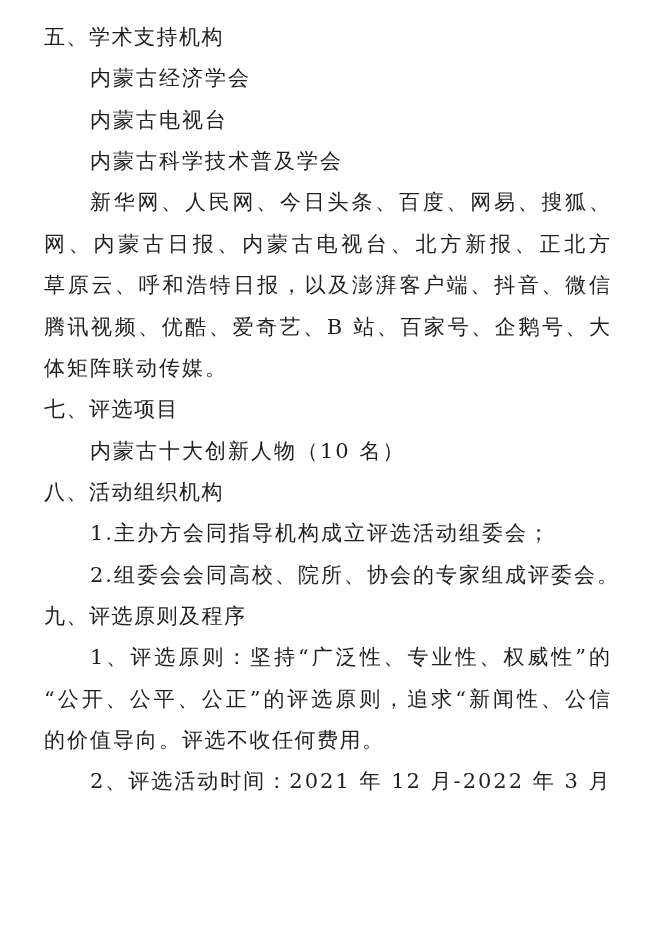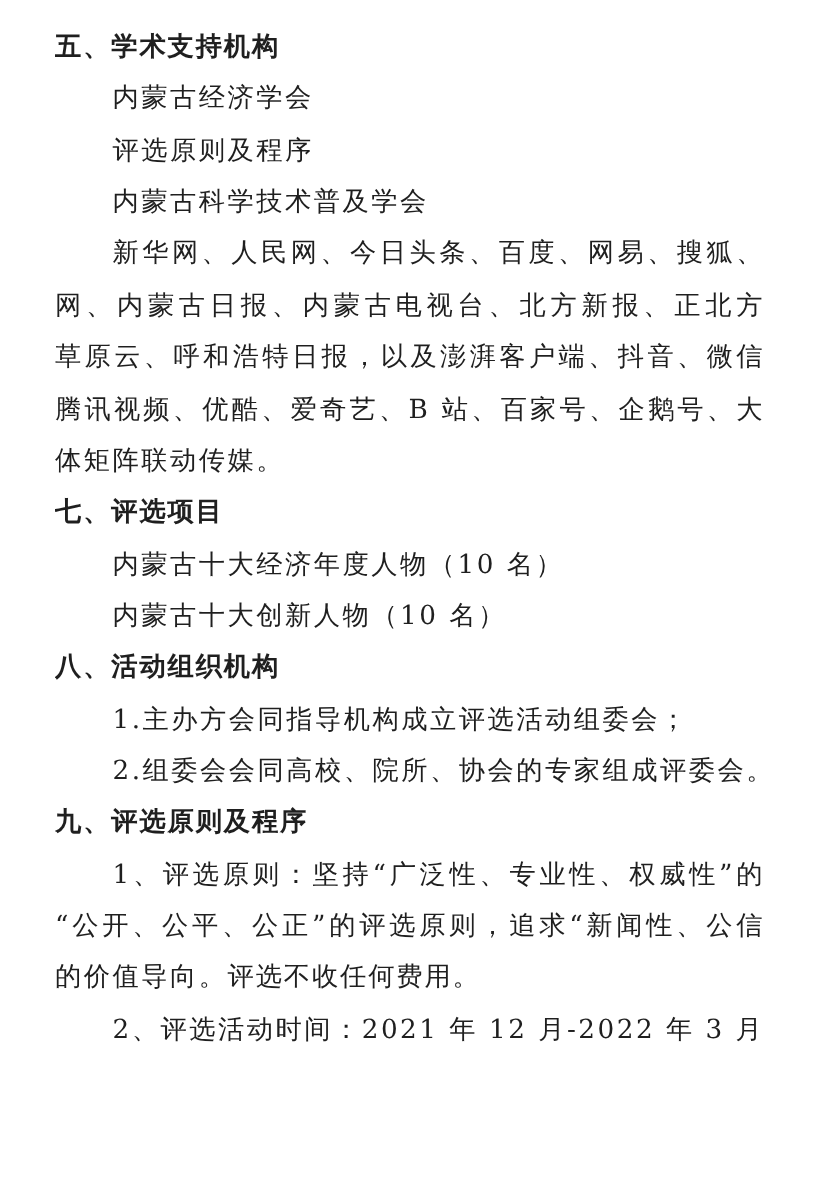--- a/index.html
+++ b/index.html
@@ -23,21 +23,21 @@
   }
   .line {
     height: 41.36px;
     line-height: 41.36px;
     font-size: 21px;
     letter-spacing: 2px;
     overflow: hidden;
     white-space: nowrap;
   }
   .line.heading {
-    font-weight: 700;
+    font-weight: 400;
     letter-spacing: 1.5px;
     font-family: "DejaVu Sans", "Liberation Sans", sans-serif;
   }
   .line.indent {
     text-indent: 46px;
   }
   .line.justify-stretch {
     white-space: normal;
     text-align: justify;
     text-align-last: justify;
@@ -47,29 +47,28 @@
     font-family: "DejaVu Sans", "Liberation Sans", sans-serif;
     letter-spacing: 1.5px;
   }
 </style>
 </head>
 <body style="background: rgb(255, 255, 255); color: rgb(31, 31, 31);">
 
 <div class="doc" id="doc-root">
     <div class="line heading">五、学术支持机构</div>
     <div class="line indent">内蒙古经济学会</div>
-    <div class="line indent">评选原则及程序</div>
+    <div class="line indent">内蒙古电视台</div>
     <div class="line indent">内蒙古科学技术普及学会</div>
     <div class="line indent justify-stretch">新华网、人民网、今日头条、百度、网易、搜狐、内蒙古新闻</div>
     <div class="line justify-stretch">网、内蒙古日报、内蒙古电视台、北方新报、正北方网、新闻论坛、</div>
     <div class="line justify-stretch">草原云、呼和浩特日报，以及澎湃客户端、抖音、微信公众平台、</div>
     <div class="line justify-stretch">腾讯视频、优酷、爱奇艺、B 站、百家号、企鹅号、大鱼号等新媒</div>
     <div class="line">体矩阵联动传媒。</div>
     <div class="line heading">七、评选项目</div>
-    <div class="line indent">内蒙古十大经济年度人物（10 名）</div>
     <div class="line indent">内蒙古十大创新人物（10 名）</div>
     <div class="line heading">八、活动组织机构</div>
     <div class="line indent">1.主办方会同指导机构成立评选活动组委会；</div>
     <div class="line indent">2.组委会会同高校、院所、协会的专家组成评委会。</div>
     <div class="line heading">九、评选原则及程序</div>
     <div class="line indent justify-stretch">1、评选原则：坚持“广泛性、专业性、权威性”的理念，坚守</div>
     <div class="line justify-stretch">“公开、公平、公正”的评选原则，追求“新闻性、公信力、影响力”</div>
     <div class="line"><span class="run-normal">的价值导向。</span><span class="run-bold">评选不收任何费用。</span></div>
     <div class="line indent">2、评选活动时间：2021 年 12 月-2022 年 3 月 28 日</div>
   </div>

